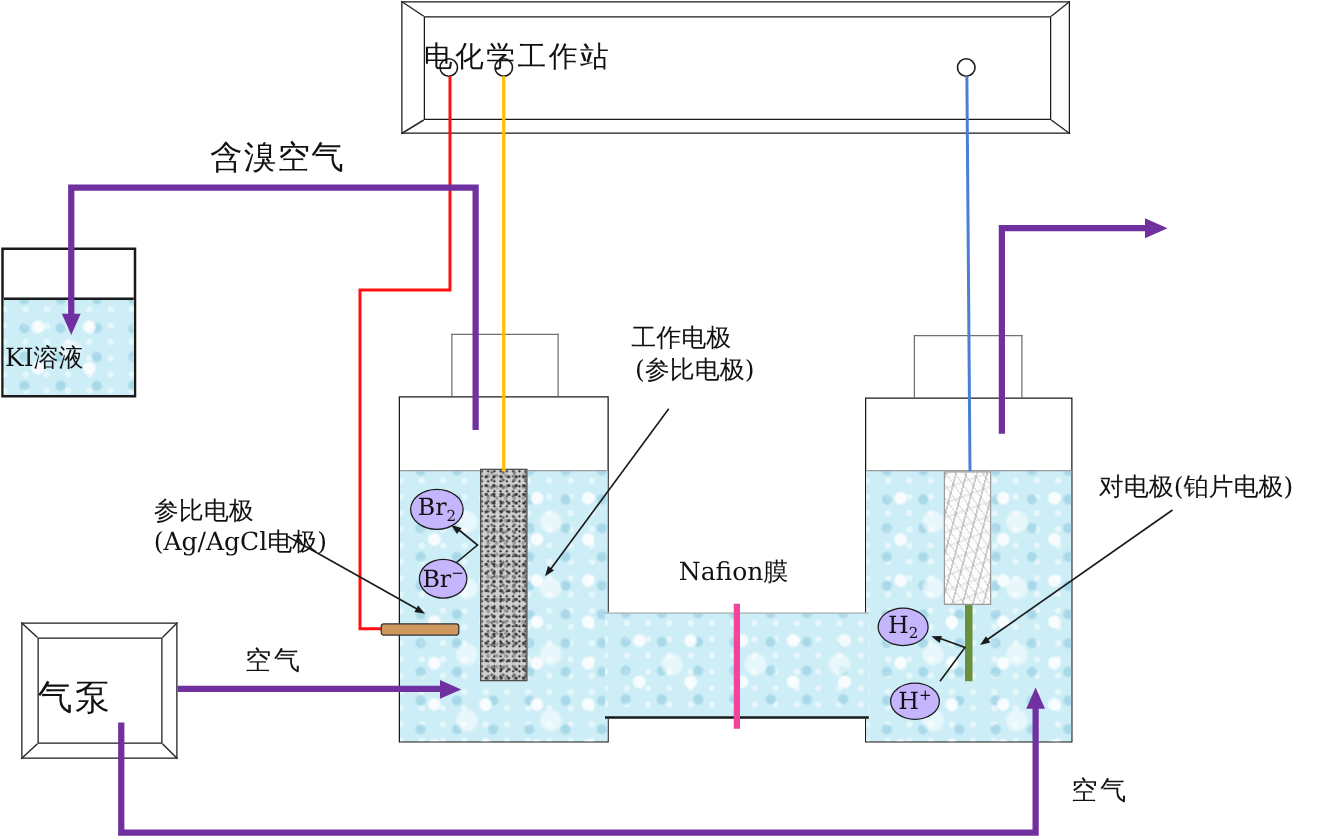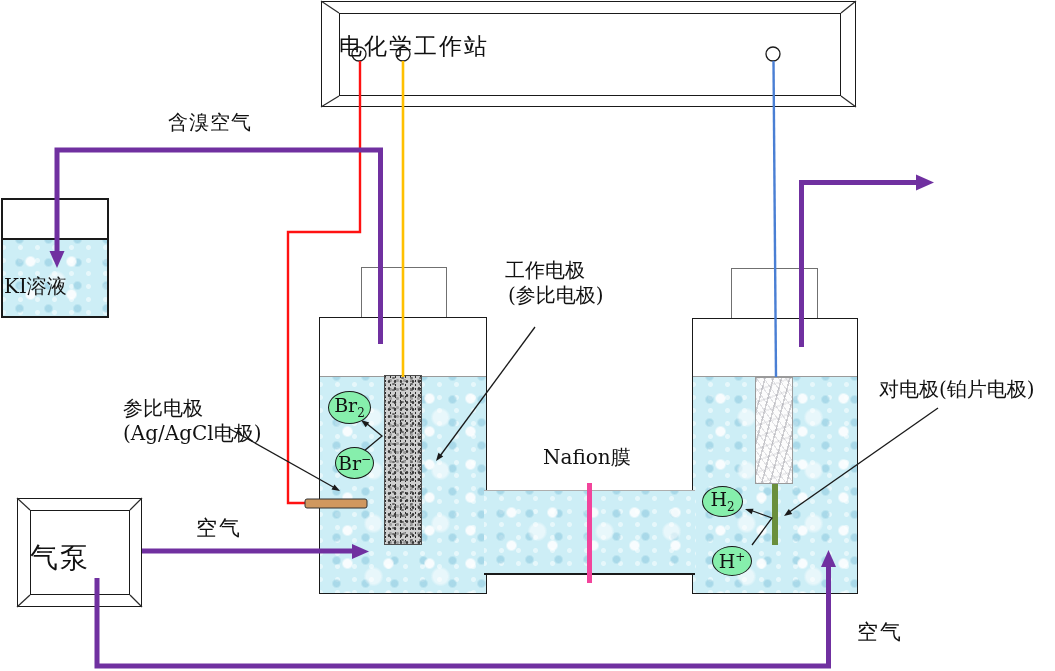--- a/index.html
+++ b/index.html
@@ -40,29 +40,29 @@
   .marble{
     position:absolute;box-sizing:border-box;background-color:#fcfcfc;border:1.2px solid #9a9a9a;
     background-image:
       repeating-linear-gradient(105deg, rgba(150,150,158,0.45) 0 1.5px, transparent 1.5px 8px),
       repeating-linear-gradient(55deg, rgba(180,180,188,0.38) 0 1px, transparent 1px 6px),
       repeating-linear-gradient(160deg, rgba(200,200,206,0.3) 0 2px, transparent 2px 11px);
   }
   .green-rod{position:absolute;background:var(--electrode-green,#6a8f3c);}
   
   .ion{
-    position:absolute;background:#86efac;border:1.4px solid #1a1a1a;border-radius:50%;
+    position:absolute;background:#c4b5fd;border:1.4px solid #1a1a1a;border-radius:50%;
     display:flex;align-items:center;justify-content:center;
     font-size:19px;line-height:1;z-index:6;box-sizing:border-box;
   }
   .ion sub{font-size:12px;vertical-align:sub;}
   .ion sup{font-size:12px;vertical-align:super;}
   
   .lbl{position:absolute;white-space:nowrap;z-index:7;font-size:20px;line-height:1.25;}
-  .lbl.big{font-size:20px;letter-spacing:1px;}
+  .lbl.big{font-size:26px;letter-spacing:1px;}
   .lbl.center{}
   #svg-overlay{position:absolute;left:0;top:0;z-index:5;pointer-events:none;}
   .bridge{z-index:2;border-top:1.5px solid #aeaeae;border-bottom:2px solid #1a1a1a;}
 </style>
 </head>
 <body>
 
 <div id="stage">
 
   <div class="frame" style="left:1px;top:198px;width:108px;height:120px;border-width:2px;">

